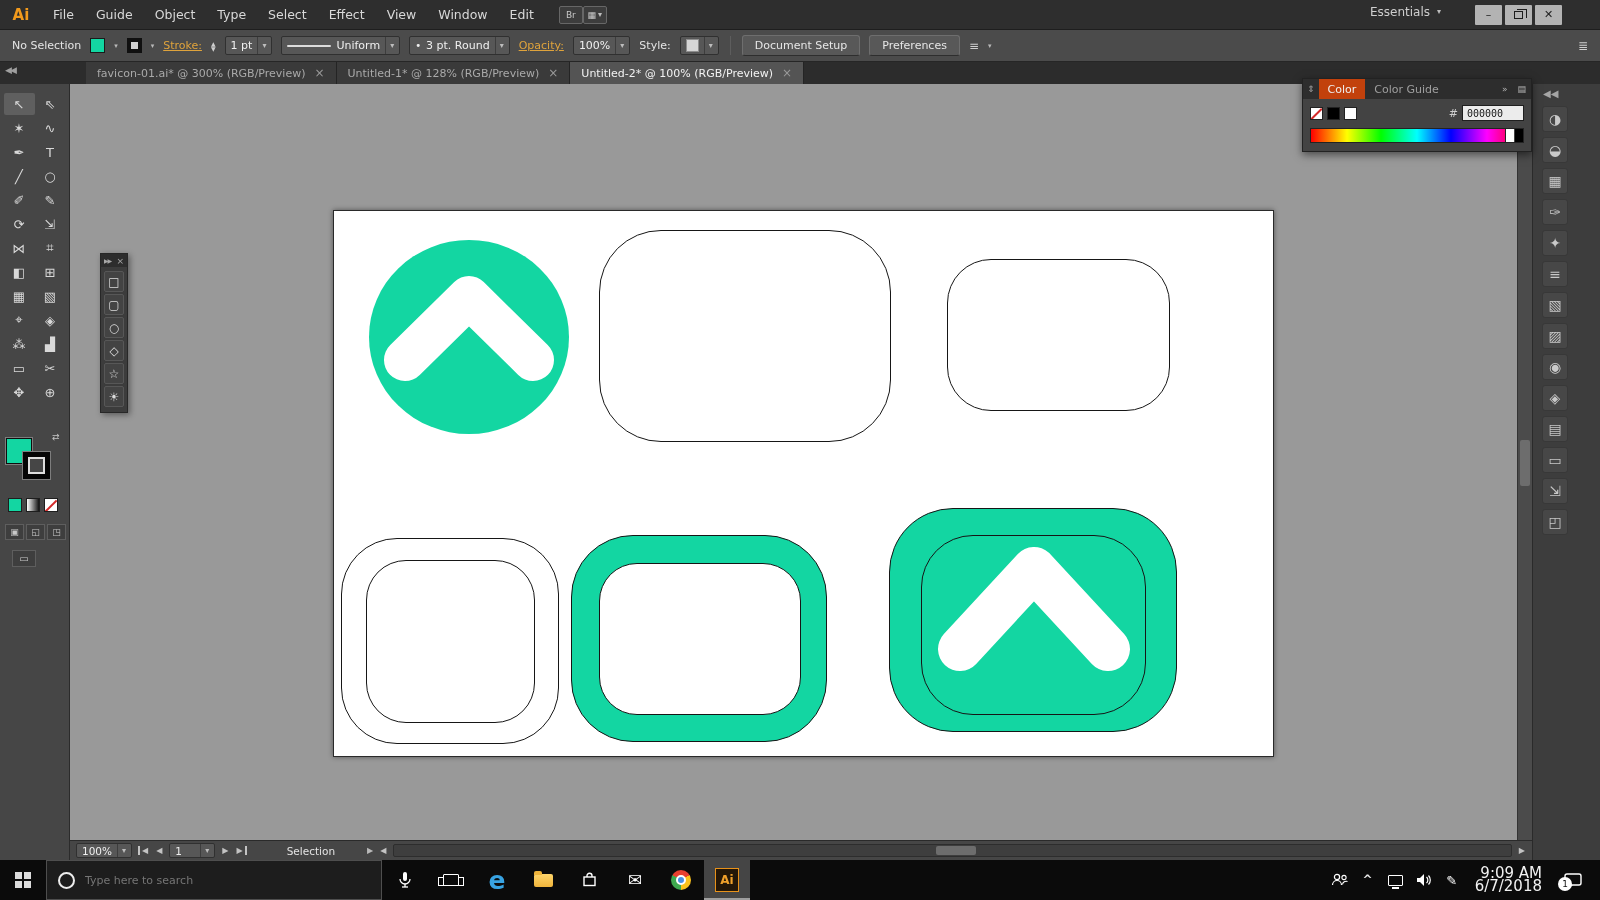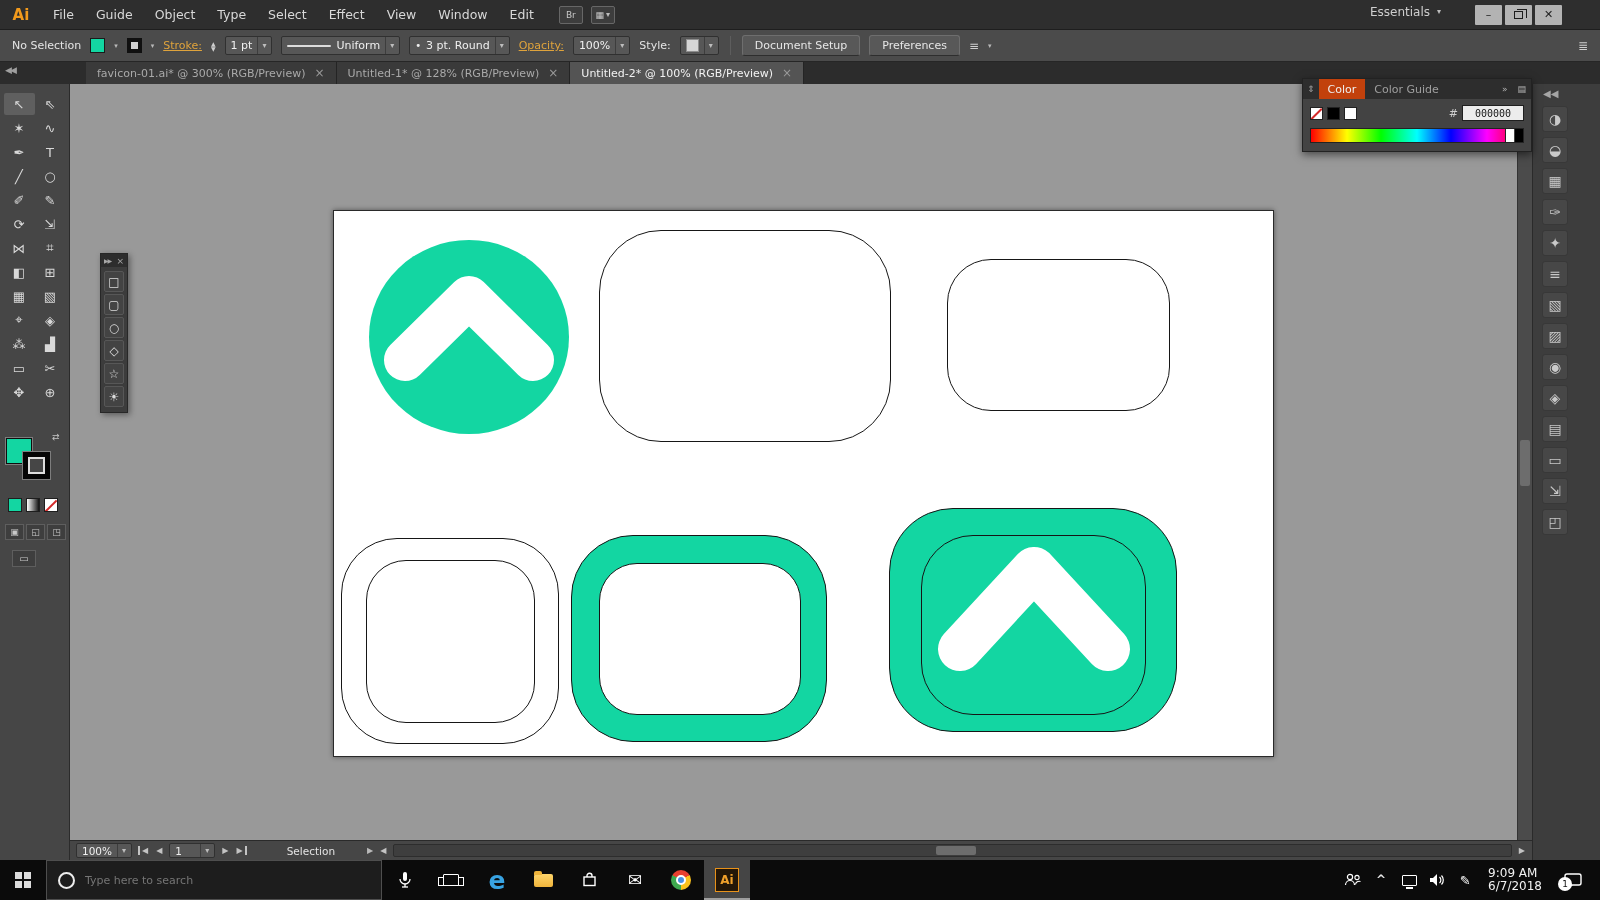--- a/index.html
+++ b/index.html
@@ -5,21 +5,21 @@
   *{margin:0;padding:0;box-sizing:border-box}
   html,body{width:1600px;height:900px;overflow:hidden}
   body{font-family:"DejaVu Sans","Liberation Sans",sans-serif;font-size:12px;background:#3a3a3a;color:#ddd}
   #screen{position:relative;width:1600px;height:900px;background:#3a3a3a}
 
   
   .menubar{position:absolute;left:0;top:0;right:0;height:30px;background:#2e2e2e;border-bottom:1px solid #1e1e1e;display:flex;align-items:center}
   .ai-logo{width:42px;text-align:center;color:#f29a1c;font-weight:bold;font-size:15px}
   #menus{display:flex;align-items:center}
   .menu-item{padding:0 11px;font-size:12.5px;color:#d8d8d8;cursor:default}
-  .mb-tools{display:flex;gap:8px;margin-left:14px;align-items:center}
+  .mb-tools{display:flex;margin-left:14px;align-items:center}
   .mb-icon{min-width:24px;height:18px;border:1px solid #676767;border-radius:2px;background:#3d3d3d;color:#c9c9c9;font-size:9px;display:flex;align-items:center;justify-content:center;padding:0 3px;gap:2px}
   .mb-right{margin-left:auto;display:flex;align-items:flex-start}
   .workspace{display:flex;align-items:center;gap:7px;color:#cfcfcf;font-size:12px;margin-right:34px}
   .caret{font-size:8px;color:#bdbdbd}
   .winbtns{display:flex;gap:3px;margin-right:38px}
   .winbtn{width:27px;height:20px;background:#b3b3b3;color:#1c1c1c;display:flex;align-items:center;justify-content:center;font-size:11px;border-radius:1px}
   .restore-glyph{width:9px;height:8px;border:1px solid #1c1c1c;position:relative;background:#b3b3b3}
   .restore-glyph::before{content:"";position:absolute;top:-3px;left:2px;width:9px;height:8px;border:1px solid #1c1c1c;border-bottom:none;border-left:none}
 
   
@@ -98,21 +98,21 @@
   .cp-spacer{flex:1}
   .cp-ico{font-size:9px;padding:0 5px;align-self:center;color:#b5b5b5}
   .cp-body{background:#434343;padding:6px 7px 8px}
   .cp-row{display:flex;align-items:center;gap:4px;margin-bottom:7px}
   .sw{width:13px;height:13px;border:1px solid #222;display:inline-block}
   .sw.none{background:#fff;position:relative;overflow:hidden}
   .sw.none::after{content:"";position:absolute;left:-2px;right:-2px;top:50%;height:2px;background:#d42a2a;transform:rotate(-45deg)}
   .sw.black{background:#000}
   .sw.white{background:#fff}
   .cp-hexlabel{margin-left:auto;color:#cfcfcf;font-size:11px}
-  .cp-hex{width:62px;height:16px;background:#ececec;border:1px solid #1f1f1f;color:#151515;font-size:10px;font-family:"DejaVu Sans Mono",monospace;padding:0 12px}
+  .cp-hex{width:62px;height:16px;background:#ececec;border:1px solid #1f1f1f;color:#151515;font-size:10px;font-family:"DejaVu Sans Mono",monospace;padding:0 4px}
   .cp-spectrum{position:relative;height:15px;border:1px solid #232323;background:linear-gradient(to right,#ff0000,#ffff00 17%,#00ff00 33%,#00ffff 50%,#0000ff 66%,#ff00ff 83%,#ff0000)}
   .chip{position:absolute;top:0;bottom:0;width:9px}
   .chip.w{right:9px;background:#ffffff;border-left:1px solid #232323}
   .chip.b{right:0;background:#000000;border-left:1px solid #444}
 
   
   .dock{position:absolute;right:0;top:84px;width:68px;bottom:40px;background:#3d3d3d;border-left:1px solid #2a2a2a}
   .dock-collapse{font-size:10px;color:#a5a5a5;padding:4px 0 2px 10px}
   .dock-icon{width:26px;height:26px;margin:5px 0 5px 9px;display:flex;align-items:center;justify-content:center;color:#c9c9c9;font-size:14px;background:#474747;border:1px solid #383838;border-radius:3px}
 
@@ -148,21 +148,21 @@
   .tv-ico{width:16px;height:12px;border:1.5px solid #fff;border-radius:1px;position:relative}
   .tv-ico::before,.tv-ico::after{content:"";position:absolute;top:2px;width:4px;height:7px;border:1px solid #fff}
   .tv-ico::before{left:-6px}
   .tv-ico::after{right:-6px}
   .tb-tray{margin-left:auto;display:flex;align-items:center}
   .tray-ico{width:28px;display:flex;align-items:center;justify-content:center;color:#fff;position:relative}
   .chev-up{font-size:12px;color:#e8e8e8;font-weight:bold}
   .monitor{width:15px;height:11px;border:1.5px solid #fff;border-radius:1px;position:relative}
   .monitor::after{content:"";position:absolute;left:3px;right:3px;bottom:-4px;height:2px;background:#fff}
   .pen-glyph{color:#fff;font-size:13px}
-  .clock{text-align:left;font-size:12px;line-height:13px;color:#f2f2f2;padding:0 9px;white-space:nowrap}
+  .clock{text-align:right;font-size:15px;line-height:13px;color:#f2f2f2;padding:0 9px;white-space:nowrap}
   .tb-note{width:44px;display:flex;align-items:center;justify-content:center;position:relative}
   .note-badge{position:absolute;top:5px;left:7px;width:14px;height:14px;border-radius:50%;background:#ffffff;color:#111;font-size:9px;display:flex;align-items:center;justify-content:center}
   .show-desktop{width:5px;border-left:1px solid #3c3c3c}
 </style>
 </head>
 <body>
 
 <div id="screen">
 
   <div class="menubar">

